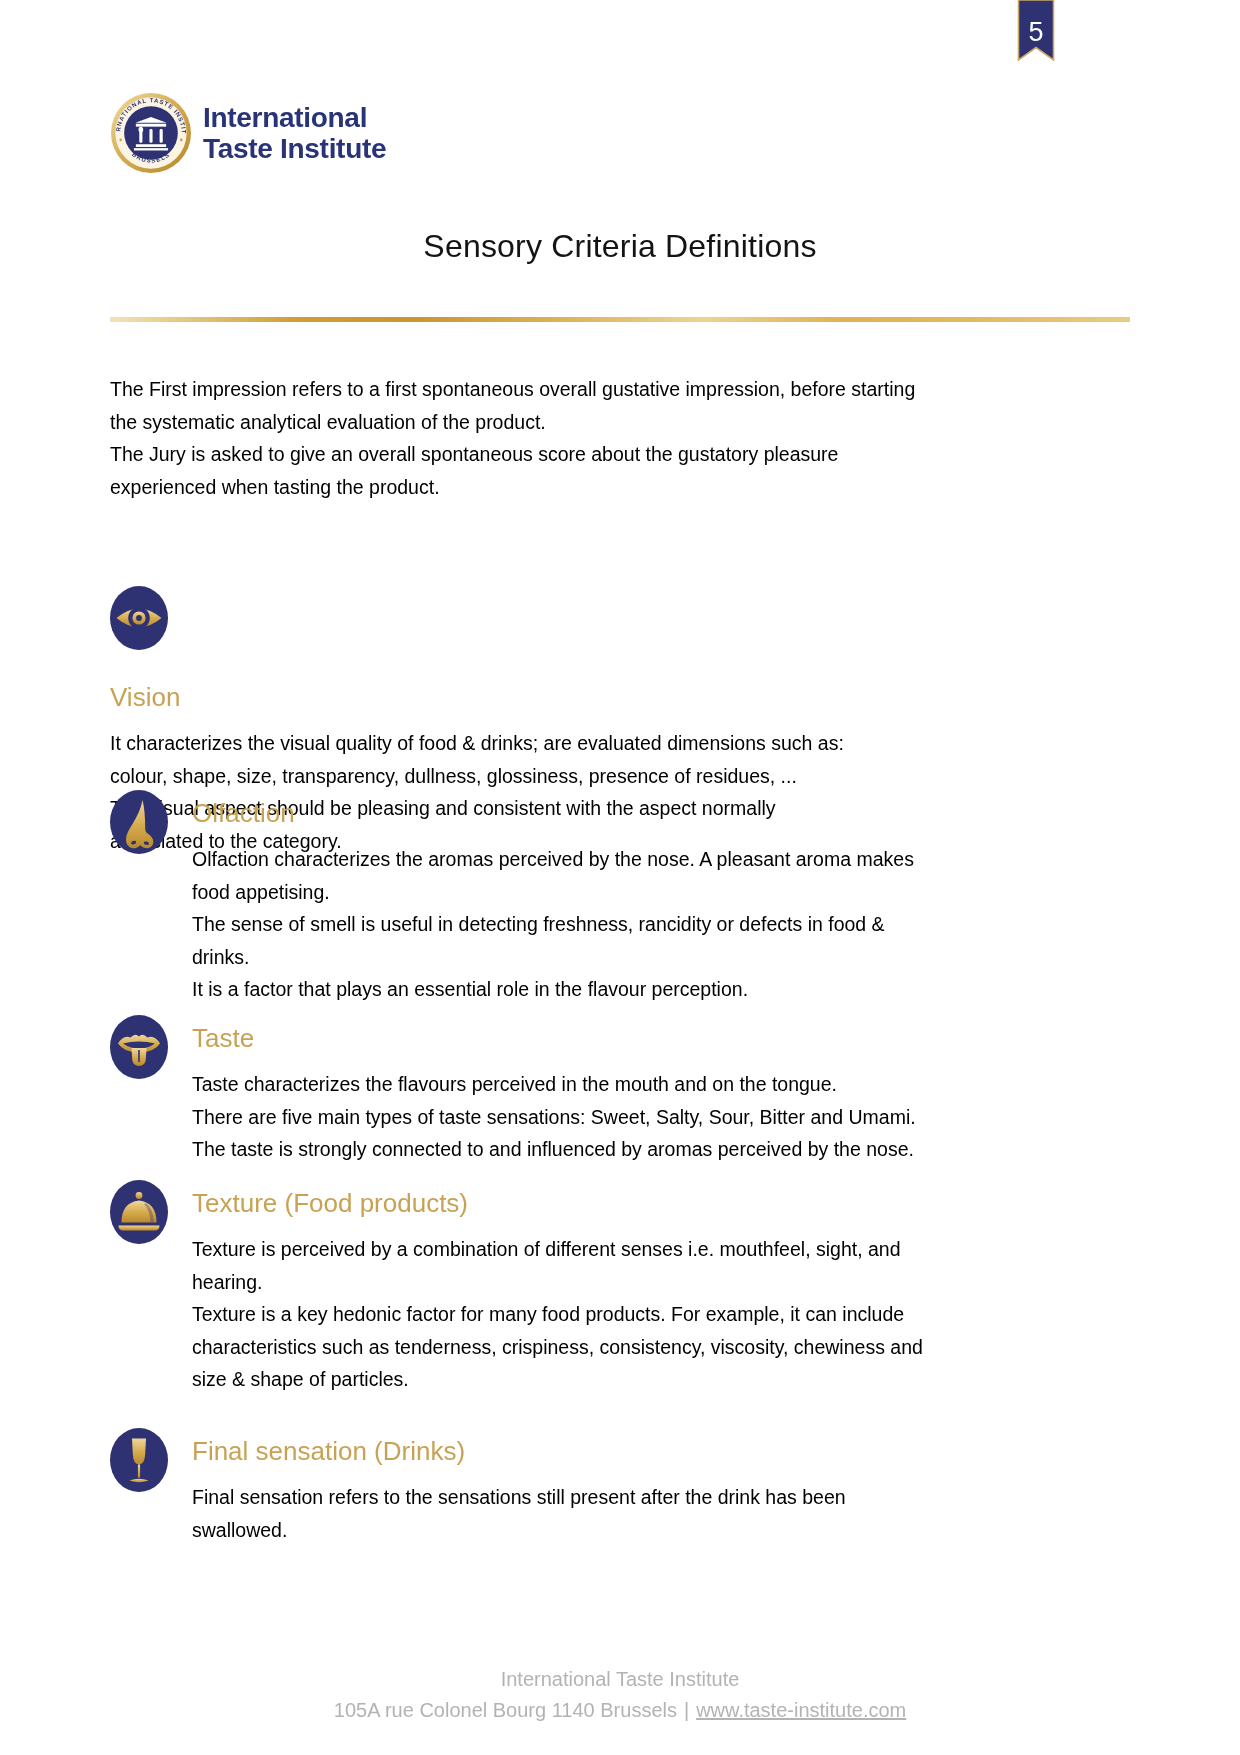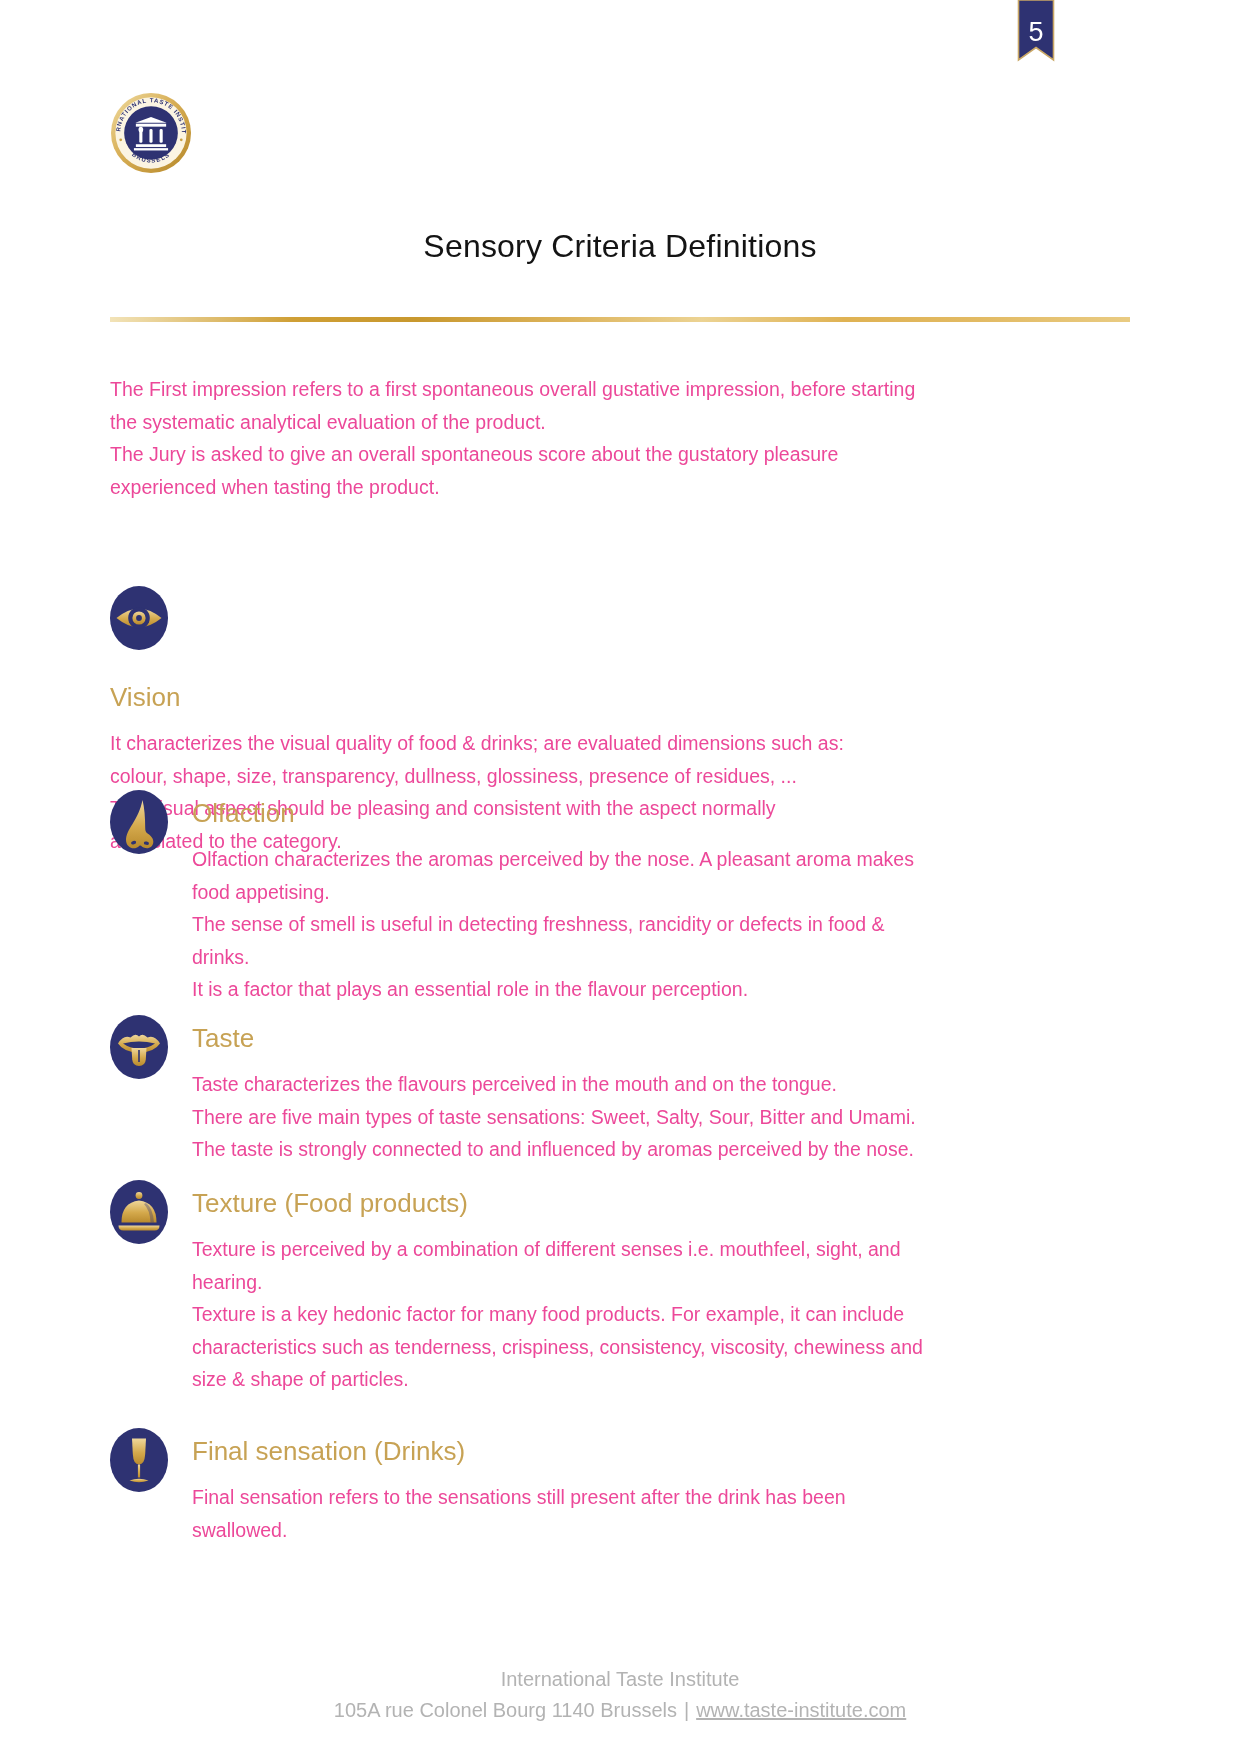--- a/index.html
+++ b/index.html
@@ -72,21 +72,21 @@
     margin: 0;
     font-size: 26px;
     font-weight: 400;
     color: #C7A254;
     line-height: 30px;
   }
   .body {
     margin: 18px 0 0 0;
     font-size: 19.5px;
     line-height: 32.5px;
-    color: #ec4899;
+    color: #000000;
     white-space: pre-line;
     width: 960px;
   }
 
   
   .section {
     position: absolute;
     left: 110px;
     display: flex;
     gap: 24px;
@@ -165,20 +165,24 @@
 
       <path d="M26 31.5 L42 25.5 L58 31.5 Z" fill="#ffffff"></path>
       <rect x="26.5" y="32.5" width="31" height="3" fill="#ffffff"></rect>
       <rect x="30" y="38" width="3.2" height="14" rx="1.4" fill="#ffffff"></rect>
       <rect x="40.4" y="38" width="3.2" height="14" rx="1.4" fill="#ffffff"></rect>
       <rect x="50.8" y="38" width="3.2" height="14" rx="1.4" fill="#ffffff"></rect>
       <ellipse cx="31.6" cy="38.5" rx="2.4" ry="3" fill="#ffffff"></ellipse>
       <rect x="26.5" y="53.5" width="31" height="2.8" fill="#ffffff"></rect>
       <rect x="24.5" y="57.5" width="35" height="2.4" fill="#ffffff"></rect>
     </svg>
+    <div class="logo-text">
+      <div>International</div>
+      <div>Taste Institute</div>
+    </div>
   </div>
 
   <h1 class="title">Sensory Criteria Definitions</h1>
   <div class="gold-rule"></div>
 
   <section class="intro">
     <p class="body">The First impression refers to a first spontaneous overall gustative impression, before starting
 the systematic analytical evaluation of the product.
 The Jury is asked to give an overall spontaneous score about the gustatory pleasure
 experienced when tasting the product.</p>

